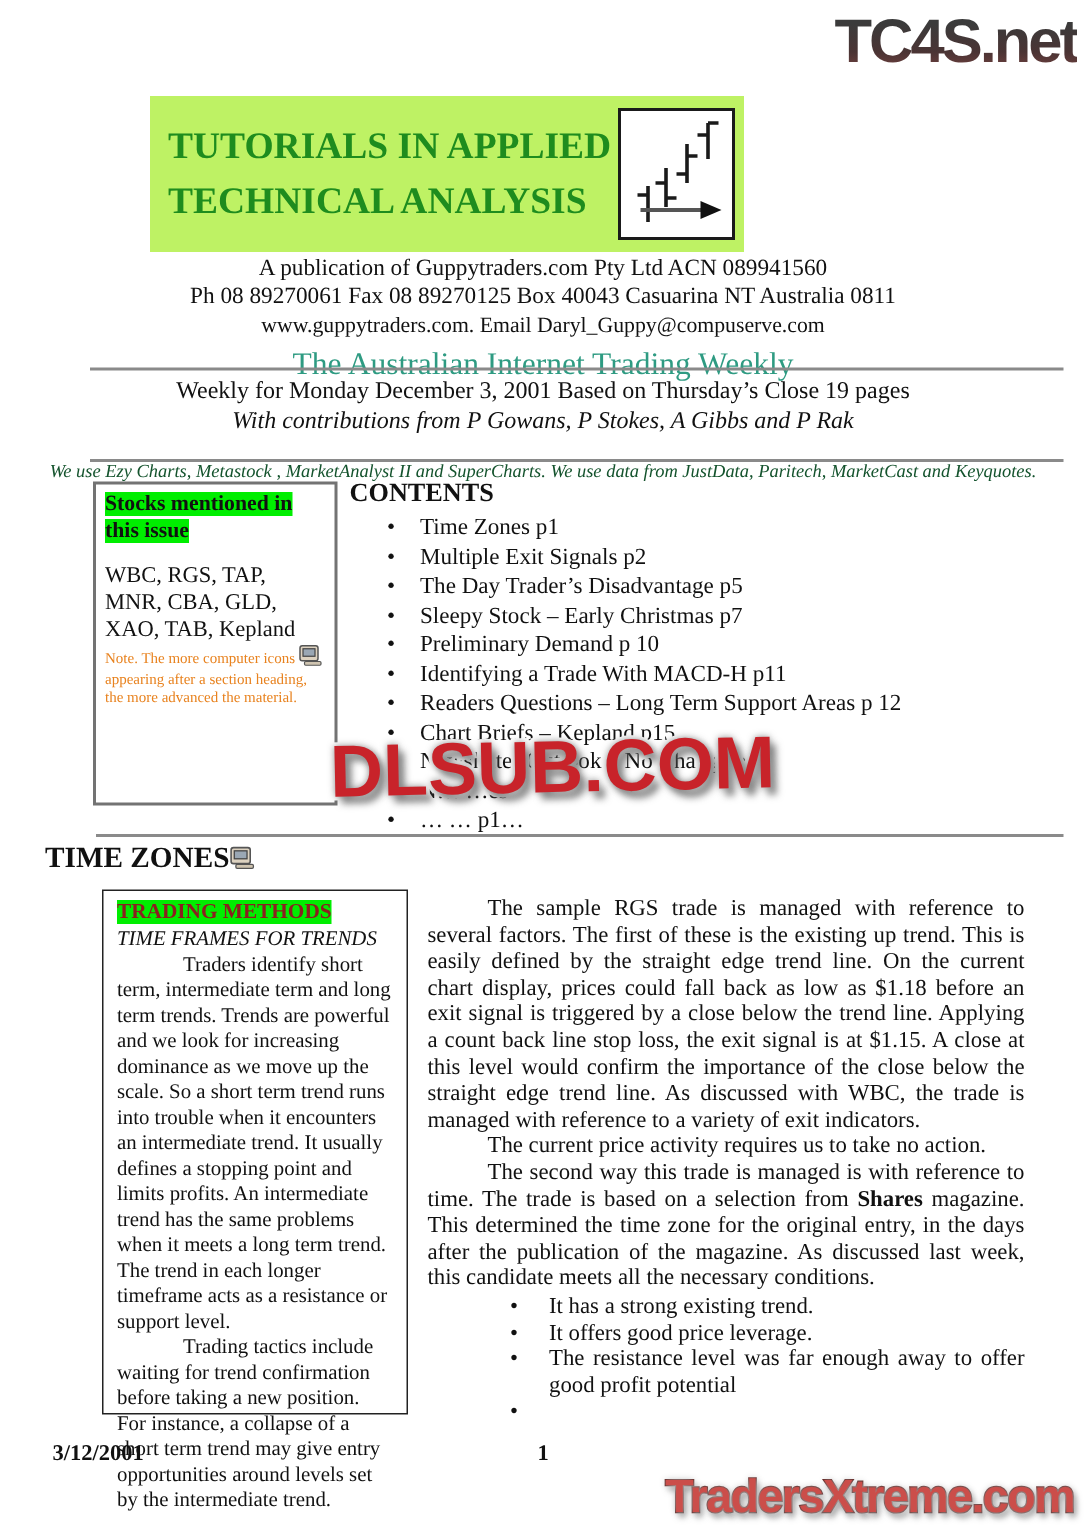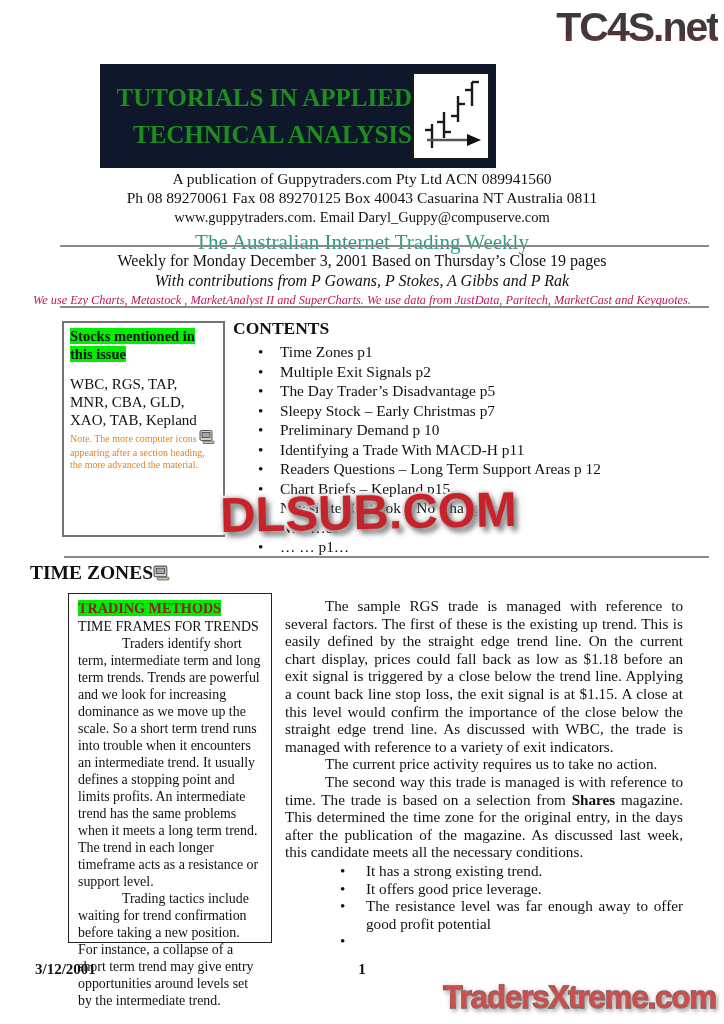--- a/index.html
+++ b/index.html
@@ -15,21 +15,21 @@
     position:absolute; top:4px; right:6px;
     font-family:"Liberation Sans", sans-serif; font-weight:bold;
     font-size:41px; letter-spacing:-2px;
     background:linear-gradient(to bottom,#3b3b3b 25%,#4a3434 65%,#7c4340 100%);
     -webkit-background-clip:text; background-clip:text; color:transparent;text-decoration:underline;
   }
 
   
   .masthead {
     position:absolute; left:100px; top:64px; width:396px; height:104px;
-    background:#0f172a; display:flex; align-items:center;text-align:right;
+    background:#bef264; display:flex; align-items:center;
   }
   .masthead-title {
     flex:1; padding-left:12px; font-weight:bold; font-size:25px;
     color:#1e8c1e; line-height:1.5;
   }
   .chart-box {
     width:78px; height:88px; background:#ffffff; border:2px solid #1a1a1a;
     margin-right:6px; display:flex; align-items:center; justify-content:center;
   }
 
@@ -40,21 +40,21 @@
   .pubinfo .subtitle { font-size:21px; color:#2e9b82; margin-top:3px; }
 
   .rule { position:absolute; left:60px; right:15px; border-top:2px solid #8a8a8a; }
   .rule1 { top:245px; }
   .rule2 { top:306px; }
   .rule3 { top:556px; left:64px; }
 
   .weeklyblock { position:absolute; top:252px; left:0; width:724px; text-align:center; }
   .weeklyblock .wl { font-size:16px; }
   .weeklyblock .contrib { font-size:16px; font-style:italic; margin-top:2px; }
-  .weeklyblock .tools { font-size:12.3px; font-style:italic; color:#be185d; margin-top:3px; }
+  .weeklyblock .tools { font-size:12.3px; font-style:italic; color:#14532d; margin-top:17px; }
 
   
   .stocksbox {
     position:absolute; left:62px; top:321px; width:163px; height:216px;
     border:2px solid #737373; padding:5px 6px; font-size:14px; line-height:1.2;
   }
   .stocksbox .hdr { display:inline; background:#00ee00; font-weight:bold; font-size:14.5px; }
   .stocksbox .stocks { margin-top:11px; font-size:15px; }
   .stocksbox .note { color:#e8821e; font-size:10px; margin-top:1px; }
 
@@ -84,21 +84,21 @@
     text-shadow:0 0 5px rgba(190,190,190,1), 2px 3px 4px rgba(120,120,120,.8);
   }
 
   
   .tzhead { position:absolute; left:30px; top:562px; font-weight:bold; font-size:19.5px; }
   .tmbox {
     position:absolute; left:68px; top:593px; width:204px; height:350px;
     border:1.5px solid #222; padding:6px 9px; font-size:13.9px; line-height:17px;
   }
   .tmbox .tmhdr { display:inline; background:#00ee00; color:#8b2020; font-weight:bold; font-size:14.2px; }
-  .tmbox .tmsub { margin-top:1px; }
+  .tmbox .tmsub { margin-top:1px;font-style:italic; }
   .tmbox p { text-indent:44px; }
 
   .tzbody {
     position:absolute; left:285px; top:597px; width:398px;
     font-size:15.2px; line-height:17.6px; text-align:justify;
   }
   .tzbody p { text-indent:40px; }
   .tzbody ul { list-style:none; margin-top:1px; }
   .tzbody li { display:flex; }
   .tzbody li .b { width:26px; margin-left:55px; flex:none; }

